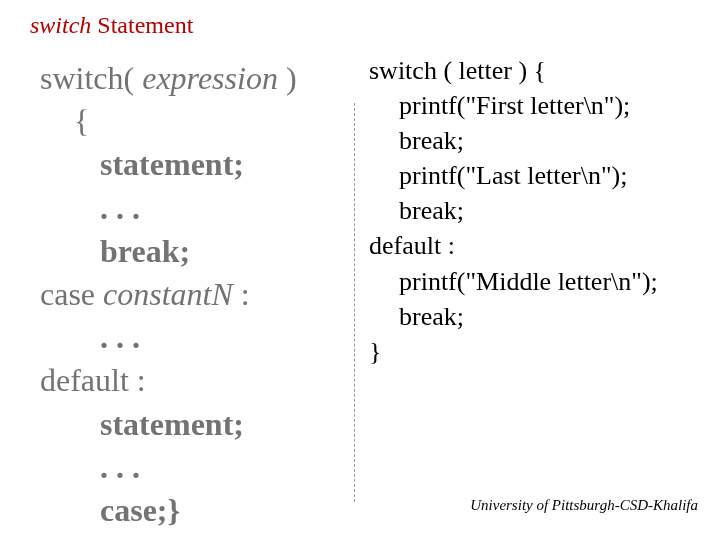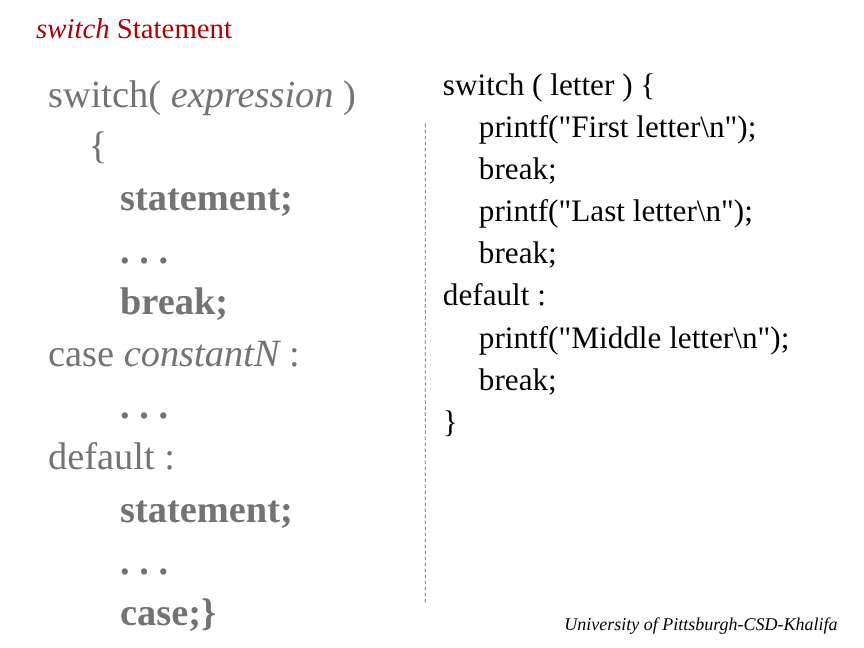--- a/index.html
+++ b/index.html
@@ -57,21 +57,21 @@
     flex: 1;
     font-size: 26px;
     line-height: 1.35;
     color: #000;
     padding-top: 0;
   }
   .col-right .ind1 { padding-left: 30px; display: block; }
   .footer {
     position: absolute;
     right: 22px;
-    bottom: 10px;
+    bottom: 26px;
     font-style: italic;
     font-size: 15px;
     color: #000;
   }
 </style>
 </head>
 <body>
 
 <div class="slide">
 

